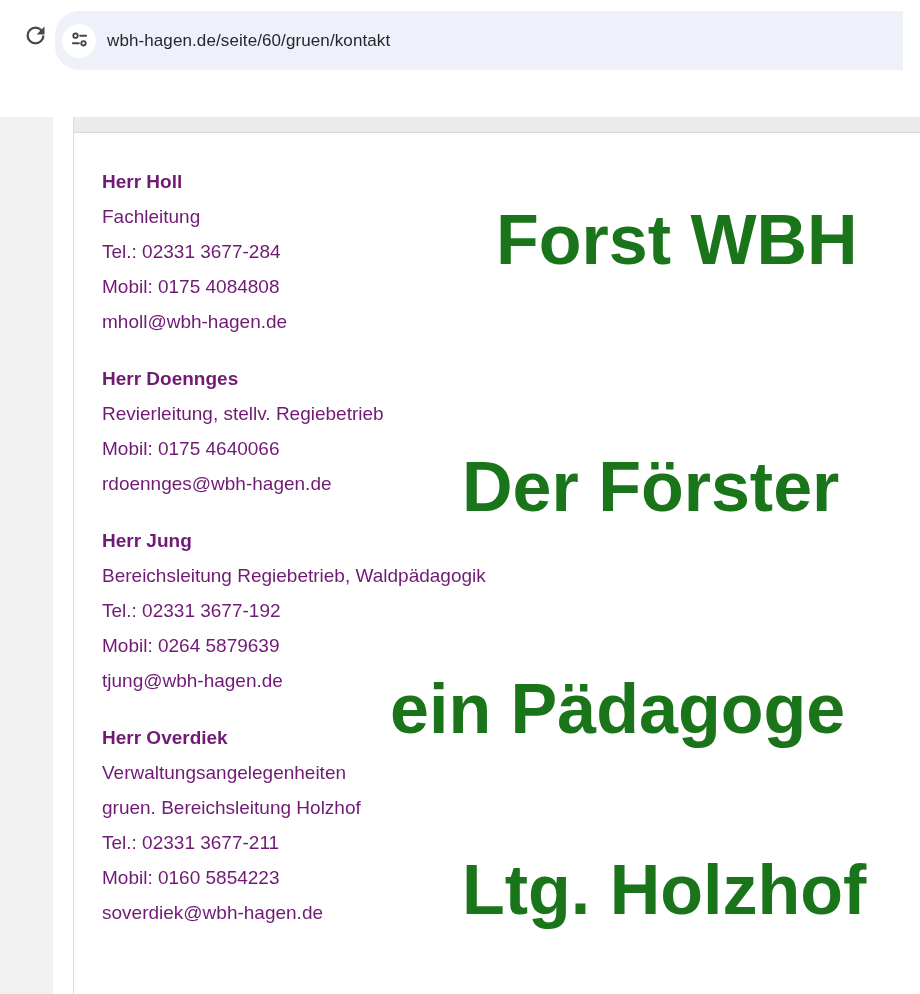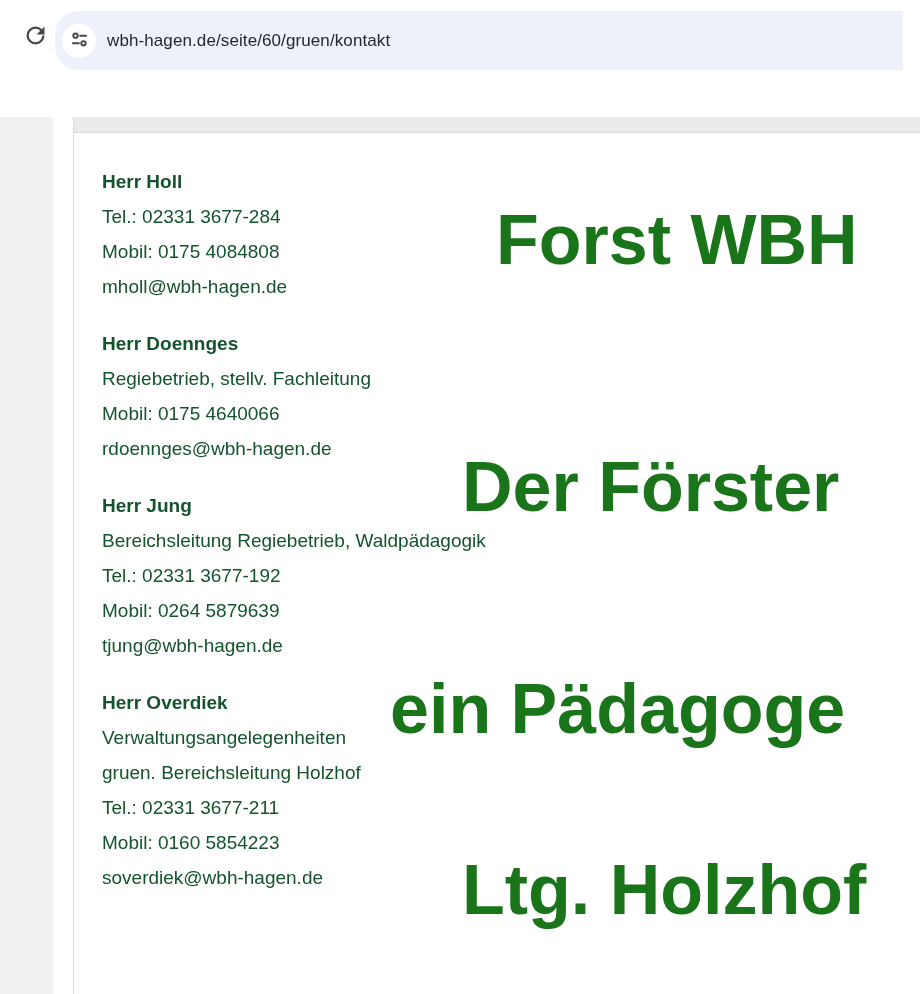--- a/index.html
+++ b/index.html
@@ -23,21 +23,21 @@
 
   
   .page { position:absolute; left:0; top:117px; width:920px; height:877px; background:#ffffff; }
   .left-strip { position:absolute; left:0; top:0; width:53px; height:877px; background:#f1f1f1; }
   .vline { position:absolute; left:73px; top:0; width:1px; height:877px; background:#dcdcdc; }
   .top-bar { position:absolute; left:74px; top:0; width:846px; height:16px;
              background:#ebebeb; border-bottom:1px solid #d8d8d8; }
 
   .contacts { position:absolute; left:102px; top:47px; width:500px; }
   .contact-block { margin-bottom:22px; }
-  .contact-block p { font-size:19px; line-height:35px; color:#14532d; }
+  .contact-block p { font-size:19px; line-height:35px; color:#701a75; }
   .contact-name { font-weight:700; }
 
   .green-heading { position:absolute; font-size:70px; line-height:1; font-weight:700;
                    color:#1a741a; white-space:nowrap; }
   #gh0 { left:496px; top:88px; }
   #gh1 { left:462px; top:335px; }
   #gh2 { left:390px; top:557px; }
   #gh3 { left:462px; top:738px; }
 </style>
 </head>
@@ -71,28 +71,29 @@
 
   <div class="page">
     <div class="left-strip"></div>
     <div class="vline"></div>
     <div class="top-bar"></div>
 
     <div class="contacts">
 
       <div class="contact-block">
         <p class="contact-name">Herr Holl</p>
+        <p>Fachleitung</p>
         <p>Tel.: 02331 3677-284</p>
         <p>Mobil: 0175 4084808</p>
         <p>mholl@wbh-hagen.de</p>
       </div>
 
       <div class="contact-block">
         <p class="contact-name">Herr Doennges</p>
-        <p>Regiebetrieb, stellv. Fachleitung</p>
+        <p>Revierleitung, stellv. Regiebetrieb</p>
         <p>Mobil: 0175 4640066</p>
         <p>rdoennges@wbh-hagen.de</p>
       </div>
 
       <div class="contact-block">
         <p class="contact-name">Herr Jung</p>
         <p>Bereichsleitung Regiebetrieb, Waldpädagogik</p>
         <p>Tel.: 02331 3677-192</p>
         <p>Mobil: 0264 5879639</p>
         <p>tjung@wbh-hagen.de</p>

